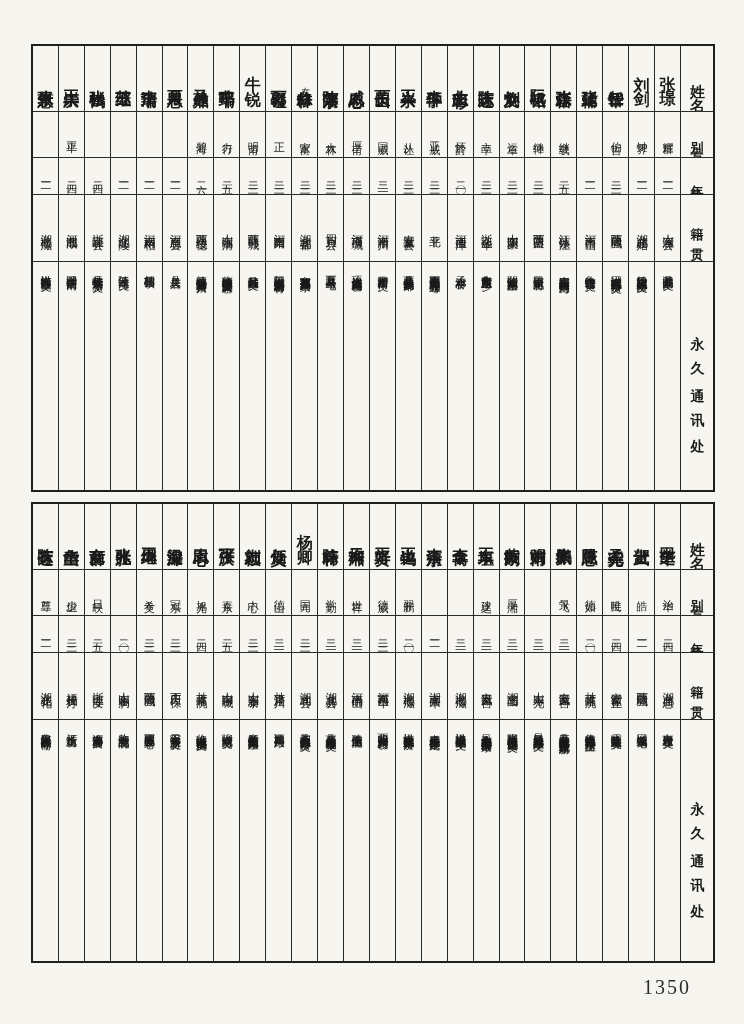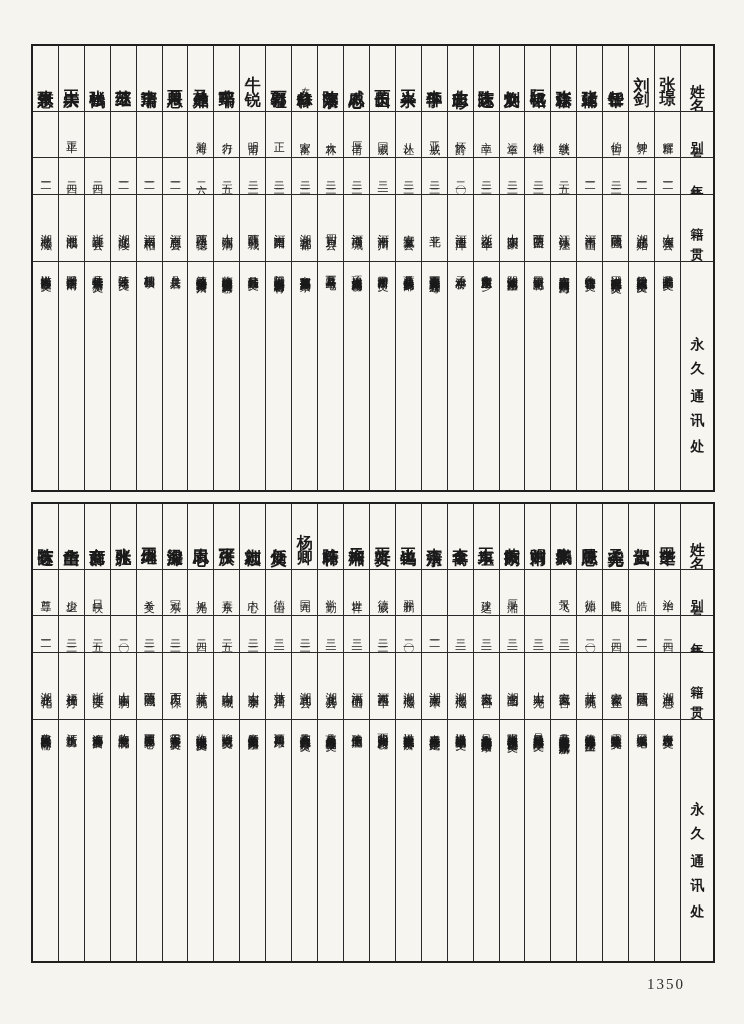--- a/index.html
+++ b/index.html
@@ -52,22 +52,22 @@
   .origin-t{font-size:11.5px;letter-spacing:1.5px;}
   .addr-t{font-size:11px;letter-spacing:0.5px;}
   
   .h-name{font-size:15px;font-weight:bold;letter-spacing:14px;margin-bottom:-14px;}
   .h-alias{font-size:13px;font-weight:bold;letter-spacing:7px;margin-bottom:-7px;}
   .h-age{font-size:13px;font-weight:bold;letter-spacing:3px;margin-bottom:-3px;}
   .h-origin{font-size:13px;font-weight:bold;letter-spacing:20px;margin-bottom:-20px;}
   .h-addr{font-size:14px;font-weight:bold;letter-spacing:26px;margin-bottom:-26px;}
   .col.head .c-addr{align-items:center;padding-top:0;}
   .page-num{
-    position:absolute;top:976px;right:59px;
-    font-size:15px;letter-spacing:2px;color:#2c2c2c;
+    position:absolute;top:976px;right:53px;
+    font-size:20px;letter-spacing:2px;color:#2c2c2c;
   }
 </style>
 </head>
 <body>
 
 <div class="page">
 
   <div class="roster" id="table-top">
     <div class="col head">
       <div class="cell c-name">

